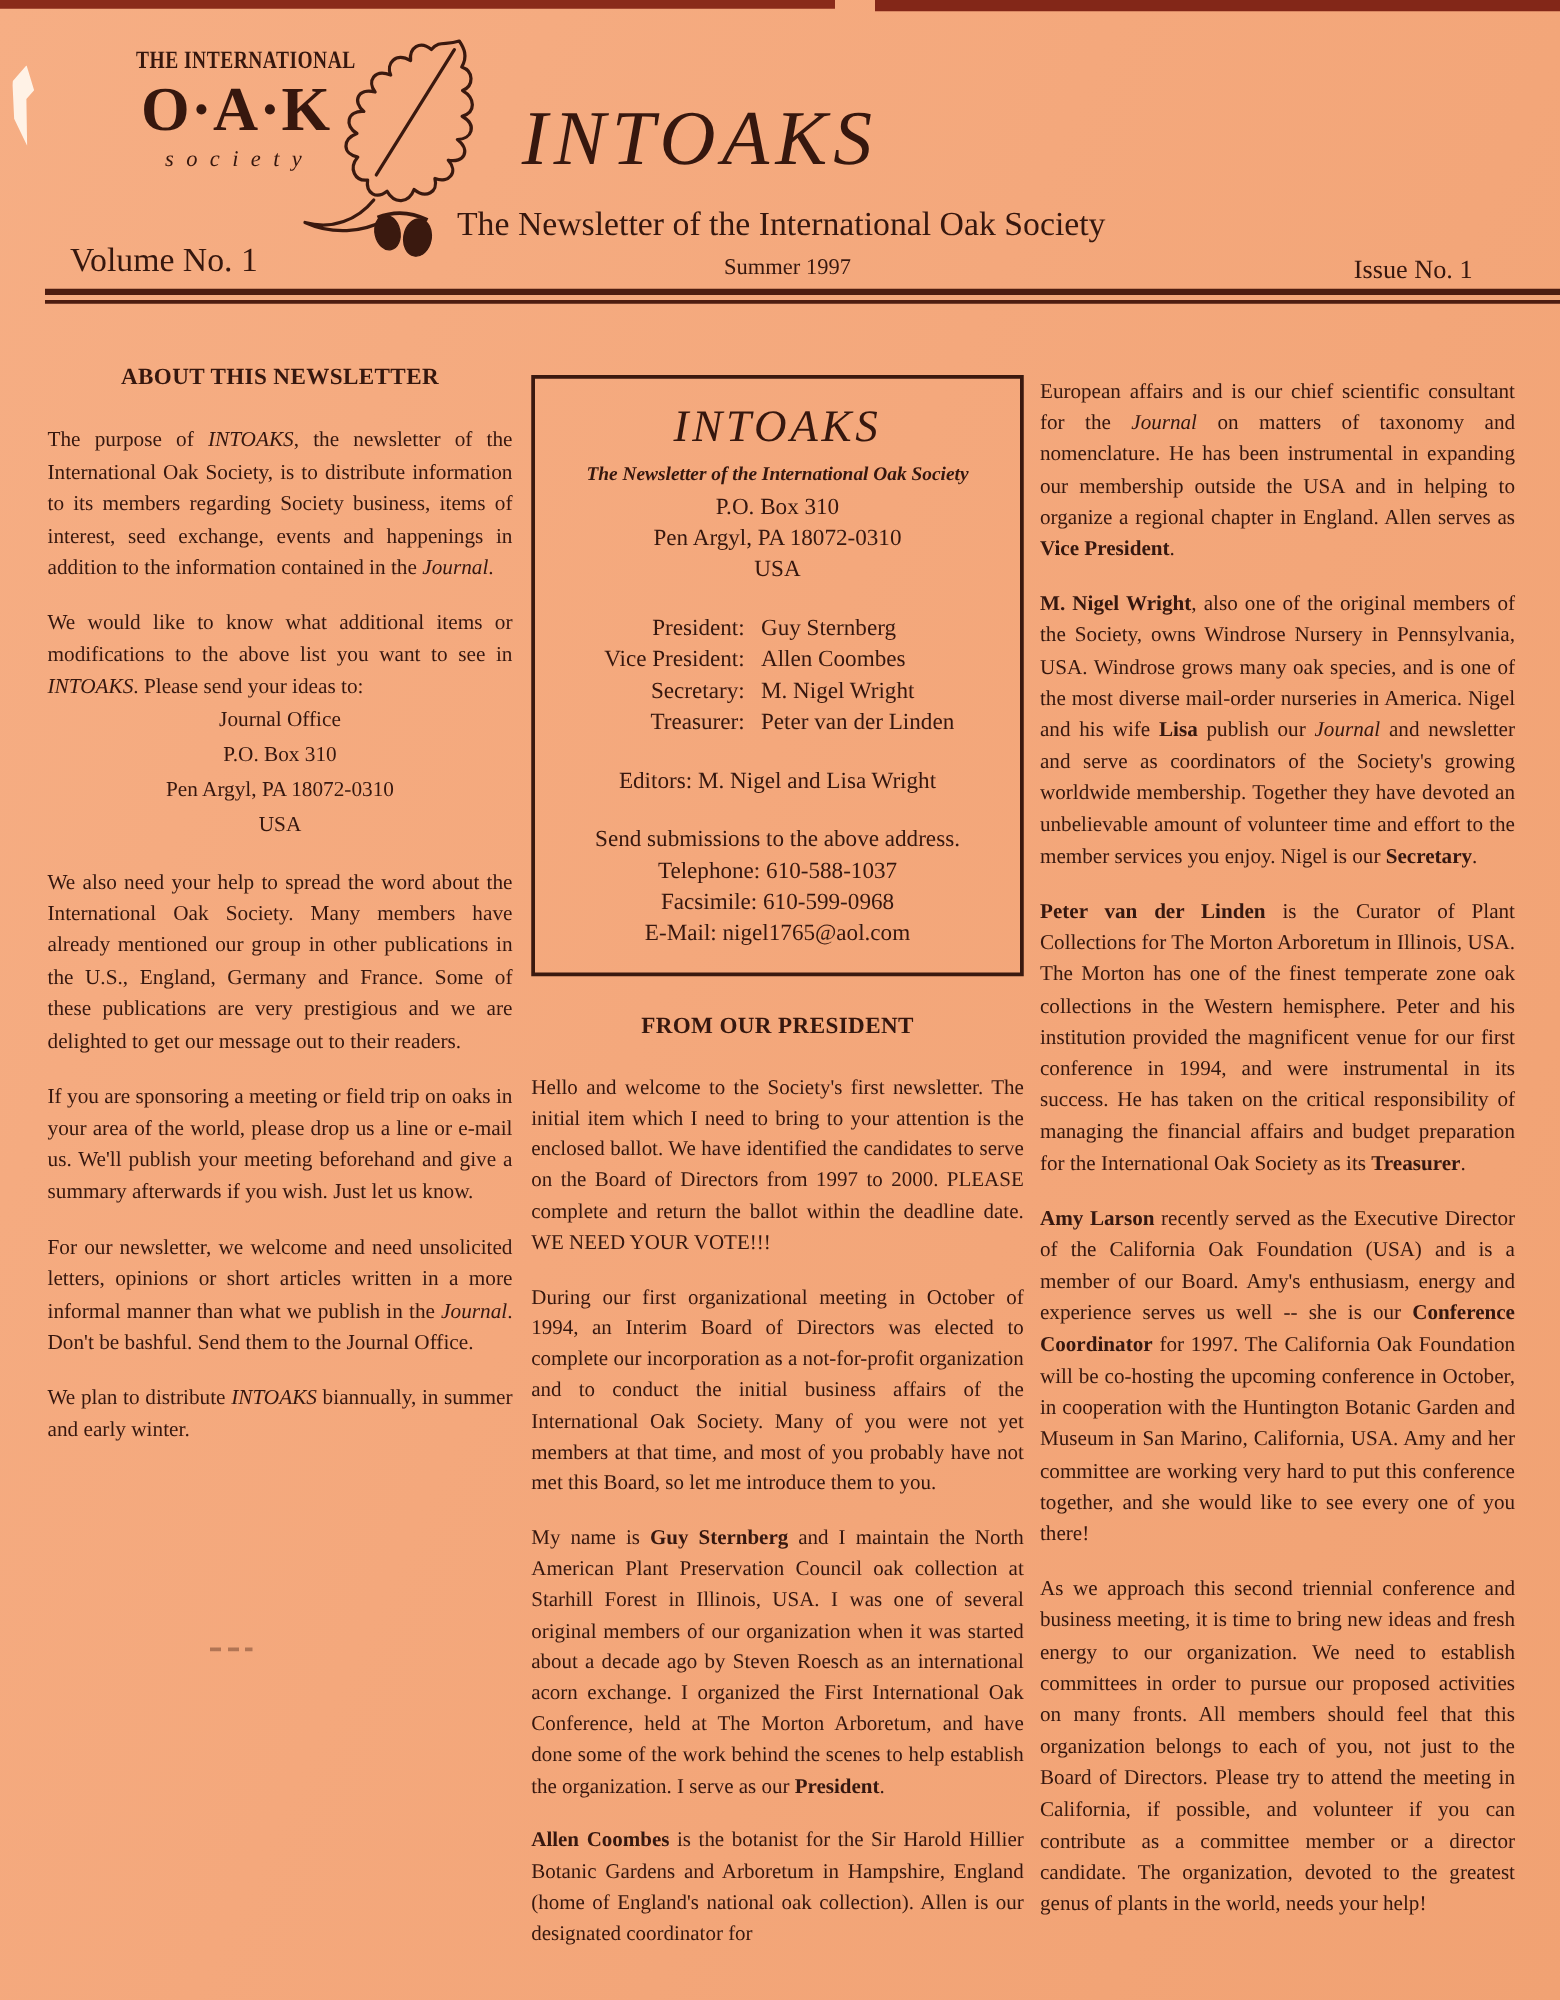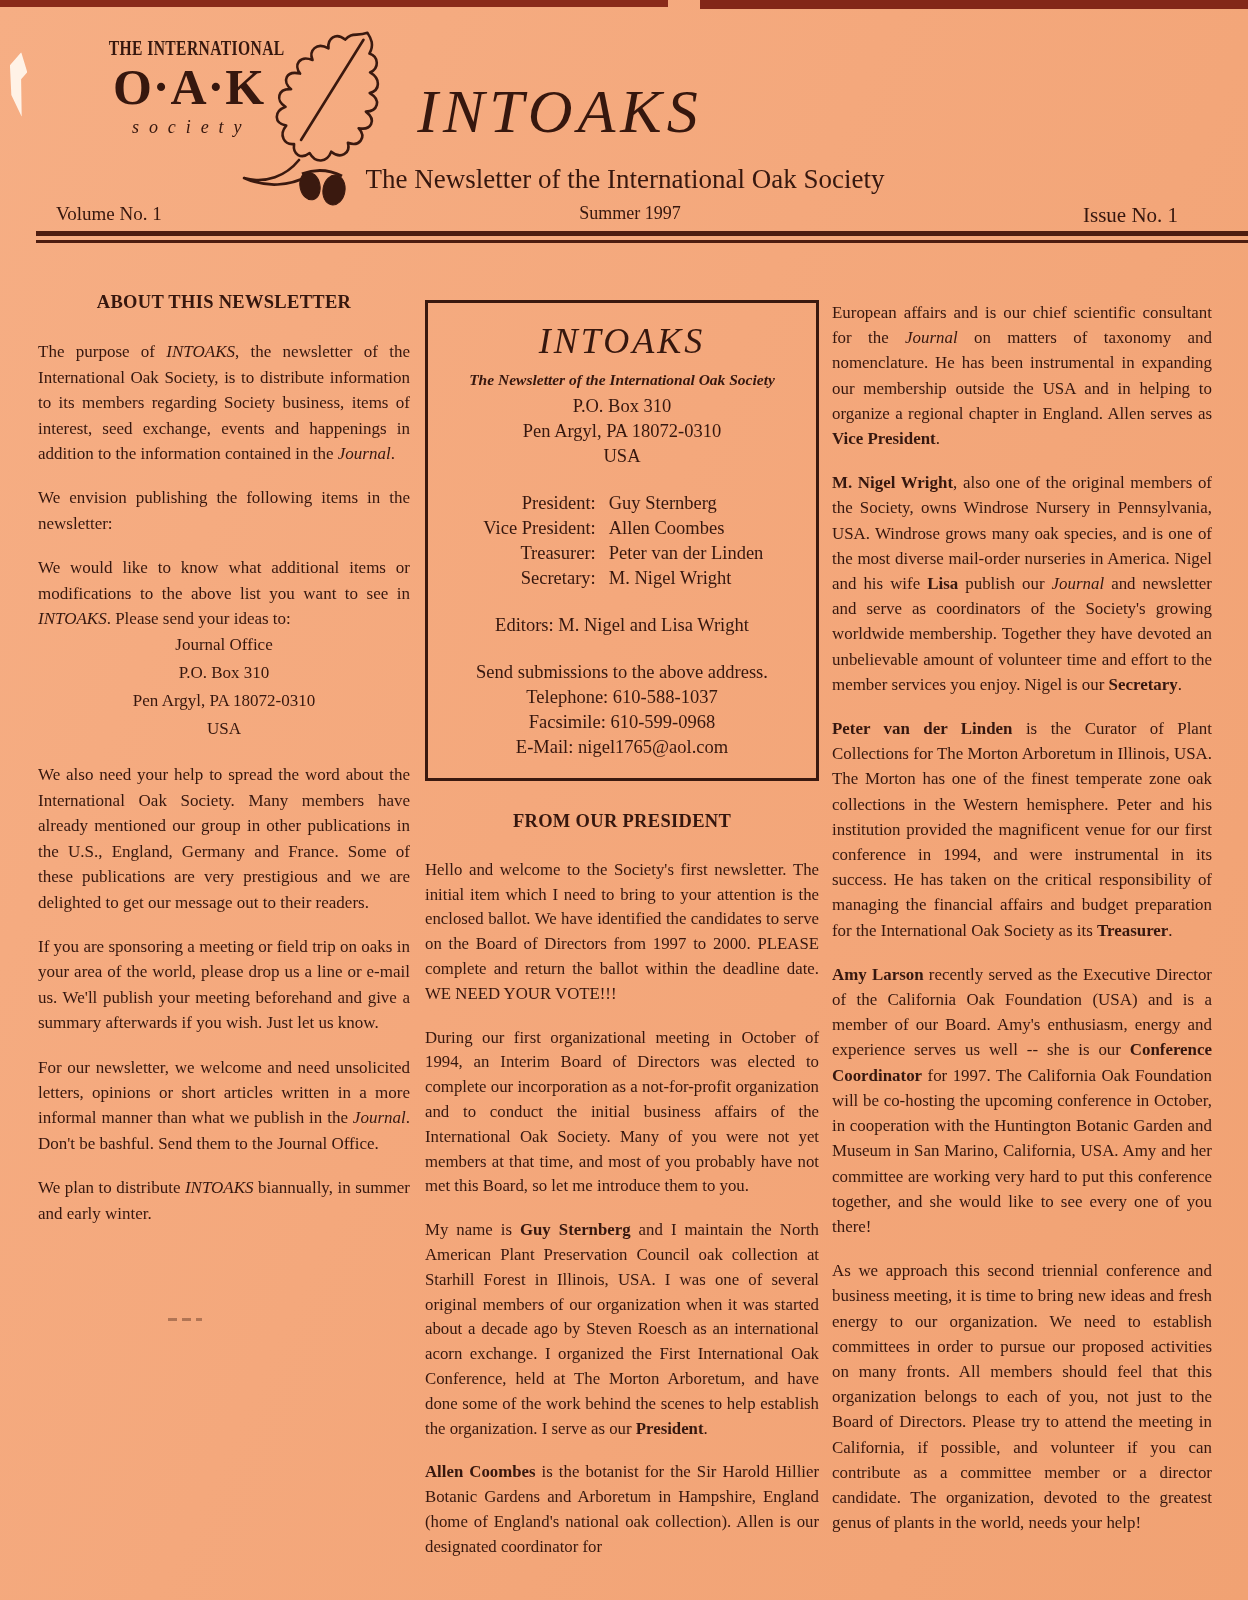--- a/index.html
+++ b/index.html
@@ -19,21 +19,21 @@
     background:repeating-linear-gradient(90deg,#7a4a33 0 9px,transparent 9px 14px);opacity:.55;}
   
   .logo{position:absolute;left:84px;top:38px;width:210px;text-align:center;line-height:1;}
   .logo .l1{display:inline-block;transform:scaleX(.78);font-weight:bold;font-size:20px;white-space:nowrap;letter-spacing:.5px;}
   .logo .l2{font-weight:bold;font-size:50px;letter-spacing:1px;margin-top:4px;}
   .logo .l3{font-style:italic;font-size:18px;letter-spacing:.55em;margin-top:6px;padding-left:.3em;}
   .leaf{position:absolute;left:232px;top:18px;}
   .nl-title{position:absolute;left:360px;top:76px;width:400px;text-align:center;
     font-style:italic;font-size:62px;letter-spacing:5px;font-weight:400;}
   .nl-subtitle{position:absolute;left:300px;top:164px;width:650px;text-align:center;font-size:27px;}
-  .vol{position:absolute;left:56px;top:203px;font-size:19px;}
+  .vol{position:absolute;left:56px;top:193px;font-size:27px;}
   .date{position:absolute;left:430px;top:203px;width:400px;text-align:center;font-size:18px;}
   .issue{position:absolute;left:1083px;top:203px;font-size:21px;}
   .rule-thick{position:absolute;left:36px;right:0;top:231px;height:5px;background:#4d1d10;}
   .rule-thin{position:absolute;left:36px;right:0;top:240px;height:3px;background:#4d1d10;}
   
   .col{position:absolute;text-align:justify;}
   .col p{margin:0 0 19px 0;}
   .col-left{left:38px;top:290px;width:372px;font-size:17px;line-height:25.4px;}
   .col-mid{left:425px;top:300px;width:394px;font-size:16.8px;line-height:24.8px;}
   .col-right{left:832px;top:300px;width:380px;font-size:16.9px;line-height:25.2px;}
@@ -93,21 +93,20 @@
 
   <div class="vol">Volume No. 1</div>
   <div class="date">Summer 1997</div>
   <div class="issue">Issue No. 1</div>
   <div class="rule-thick"></div>
   <div class="rule-thin"></div>
 
   <div class="col col-left">
     <div class="colhead">ABOUT THIS NEWSLETTER</div>
     <p>The purpose of <i>INTOAKS</i>, the newsletter of the International Oak Society, is to distribute information to its members regarding Society business, items of interest, seed exchange, events and happenings in addition to the information contained in the <i>Journal</i>.</p>
-    <p>We envision publishing the following items in the newsletter:</p>
     <p style="margin-bottom:0;">We would like to know what additional items or modifications to the above list you want to see in <i>INTOAKS</i>.  Please send your ideas to:</p>
     <div class="addr">
       <div>Journal Office</div>
       <div>P.O. Box 310</div>
       <div>Pen Argyl, PA  18072-0310</div>
       <div>USA</div>
     </div>
     <p>We also need your help to spread the word about the International Oak Society.  Many members have already mentioned our group in other publications in the U.S., England, Germany and France.  Some of these publications are very prestigious and we are delighted to get our message out to their readers.</p>
     <p>If you are sponsoring a meeting or field trip on oaks in your area of the world, please drop us a line or e-mail us.  We'll publish your meeting beforehand and give a summary afterwards if you wish.  Just let us know.</p>
     <p>For our newsletter, we welcome and need unsolicited letters, opinions or short articles written in a more informal manner than what we publish in the <i>Journal</i>.  Don't be bashful.  Send them to the Journal Office.</p>
@@ -124,26 +123,26 @@
       <div class="officers">
         <div class="officer">
           <span class="role">President:</span>
           <span class="name">Guy Sternberg</span>
         </div>
         <div class="officer">
           <span class="role">Vice President:</span>
           <span class="name">Allen Coombes</span>
         </div>
         <div class="officer">
+          <span class="role">Secretary:</span>
+          <span class="name">M. Nigel Wright</span>
+        </div>
+        <div class="officer">
           <span class="role">Treasurer:</span>
           <span class="name">Peter van der Linden</span>
-        </div>
-        <div class="officer">
-          <span class="role">Secretary:</span>
-          <span class="name">M. Nigel Wright</span>
         </div>
       </div>
       <div class="ib-editors">Editors:  M. Nigel and Lisa Wright</div>
       <div class="ib-send">Send submissions to the above address.</div>
       <div>Telephone:  610-588-1037</div>
       <div>Facsimile:  610-599-0968</div>
       <div>E-Mail:  nigel1765@aol.com</div>
     </div>
     <div class="colhead">FROM OUR PRESIDENT</div>
     <p>Hello and welcome to the Society's first newsletter. The initial item which I need to bring to your attention is the enclosed ballot.  We have identified the candidates to serve on the Board of Directors from 1997 to 2000.  PLEASE complete and return the ballot within the deadline date.  WE NEED YOUR VOTE!!!</p>

